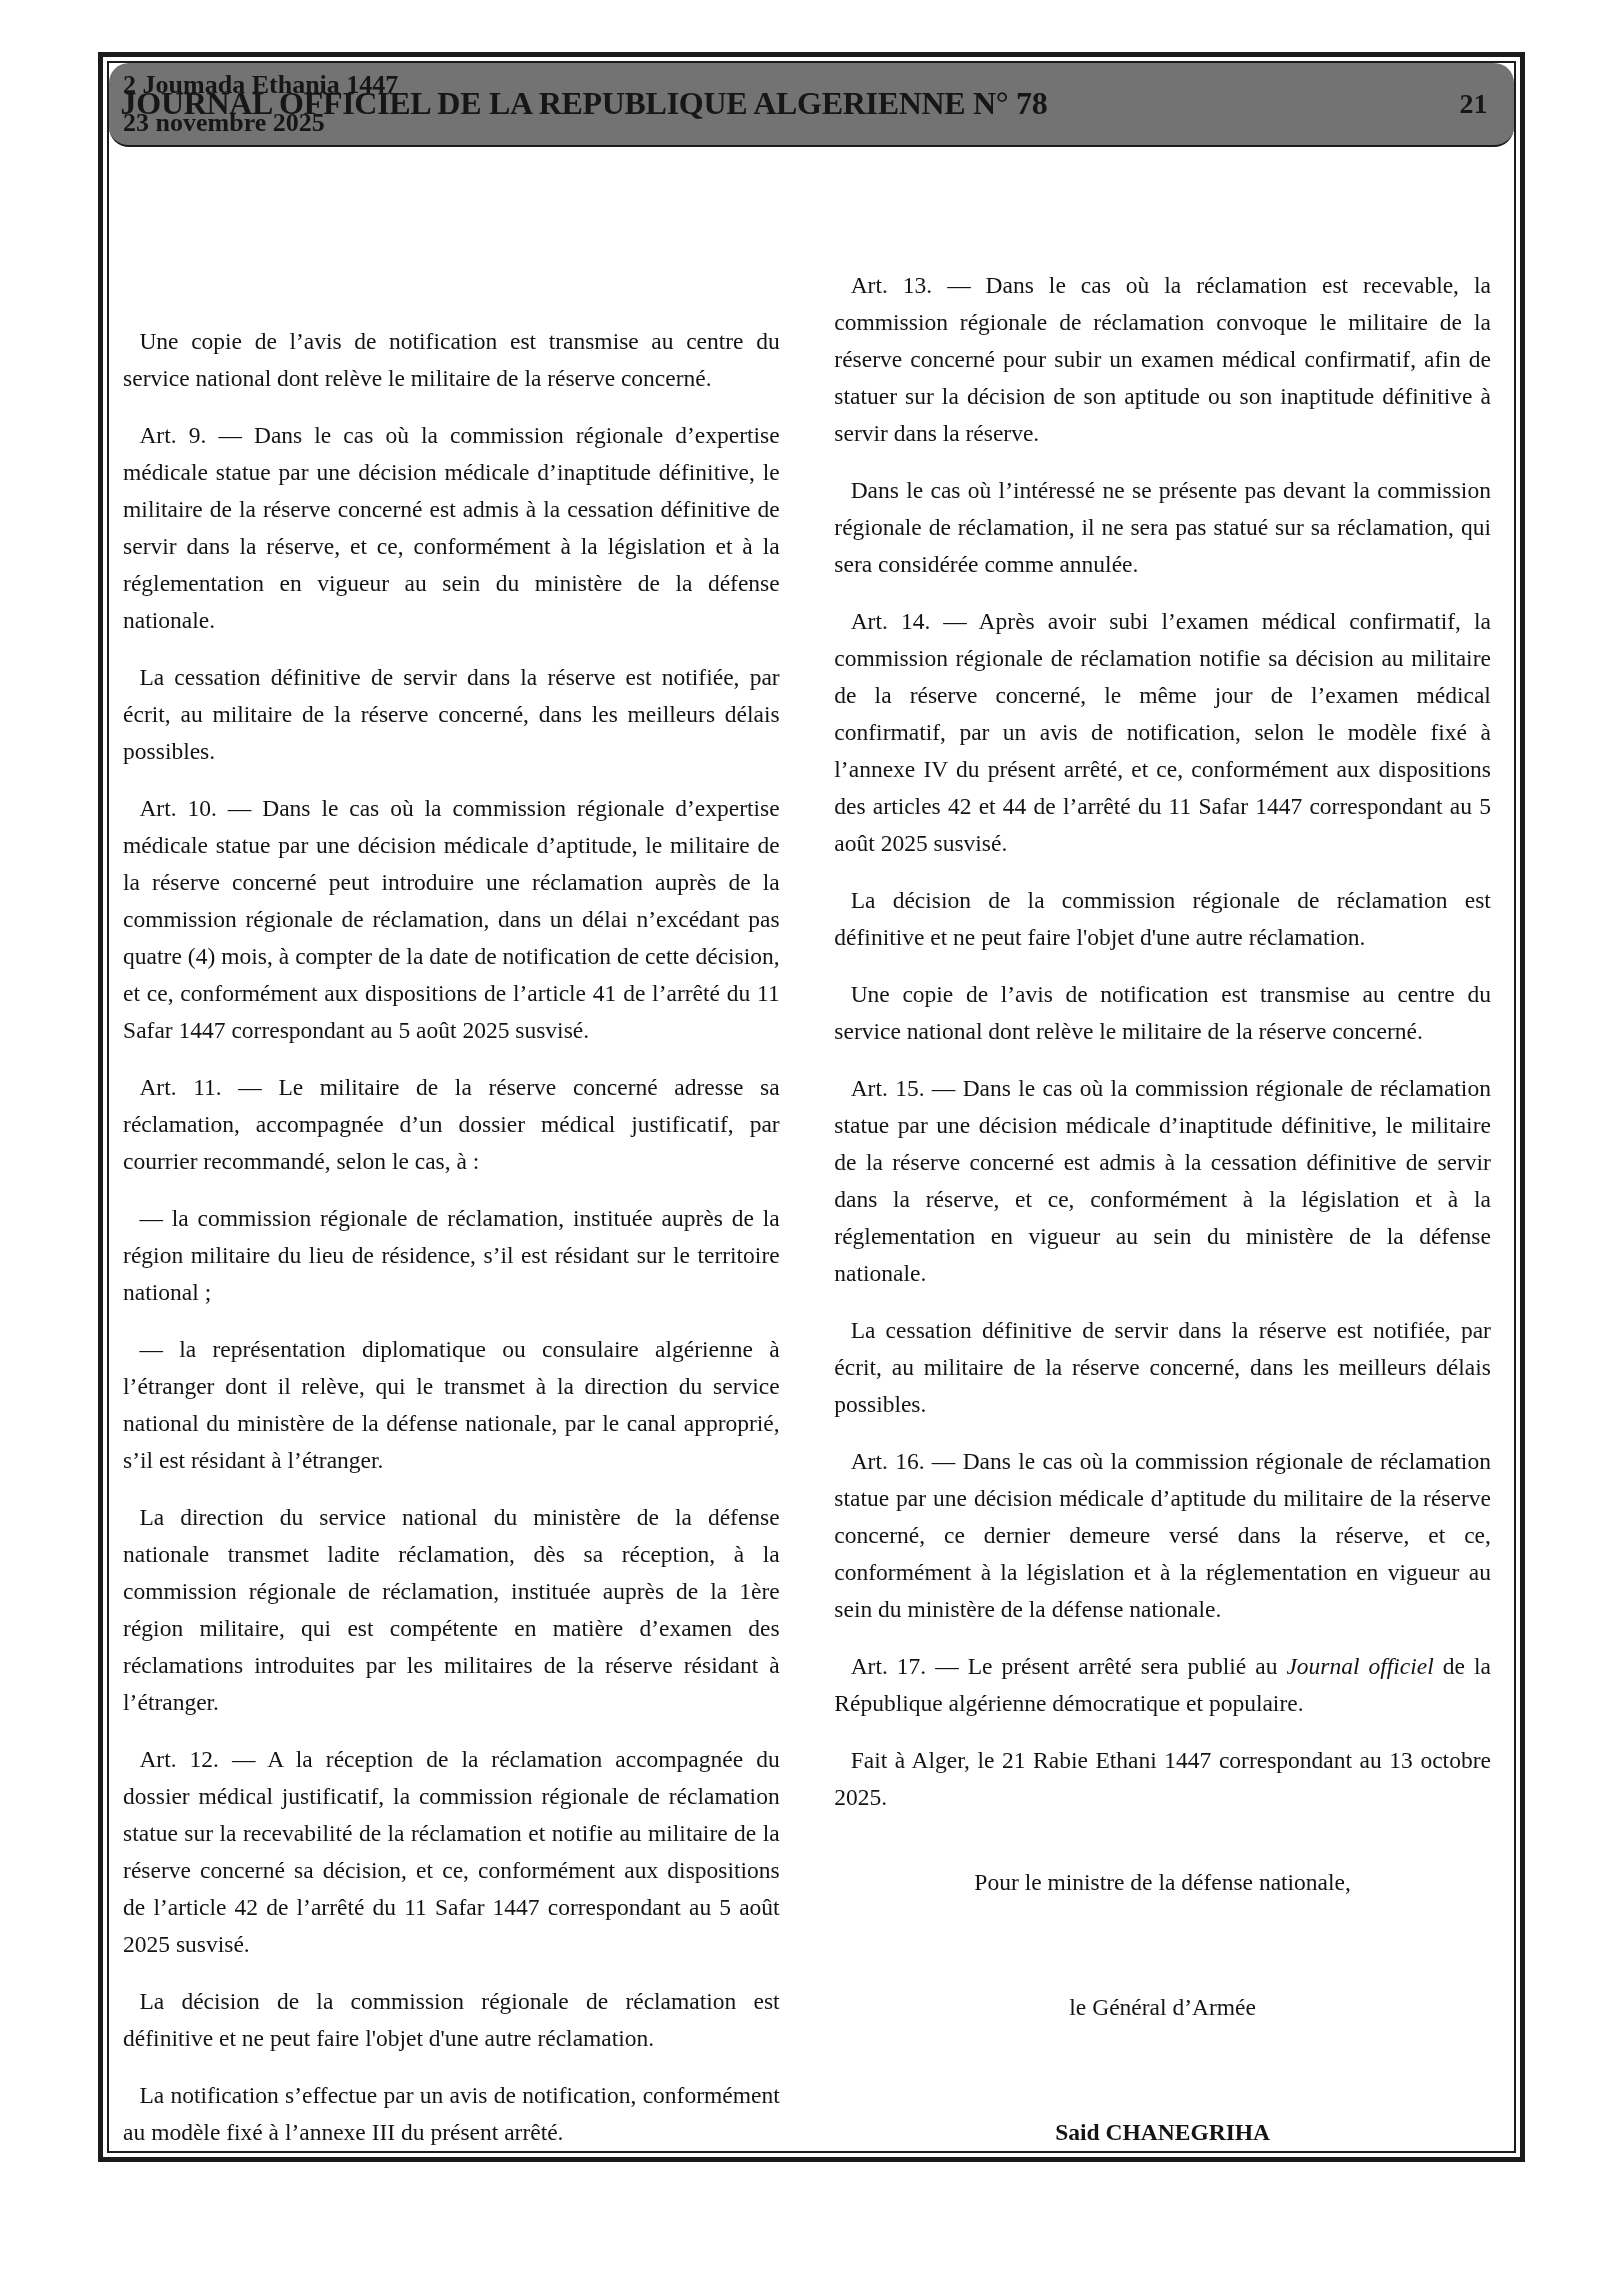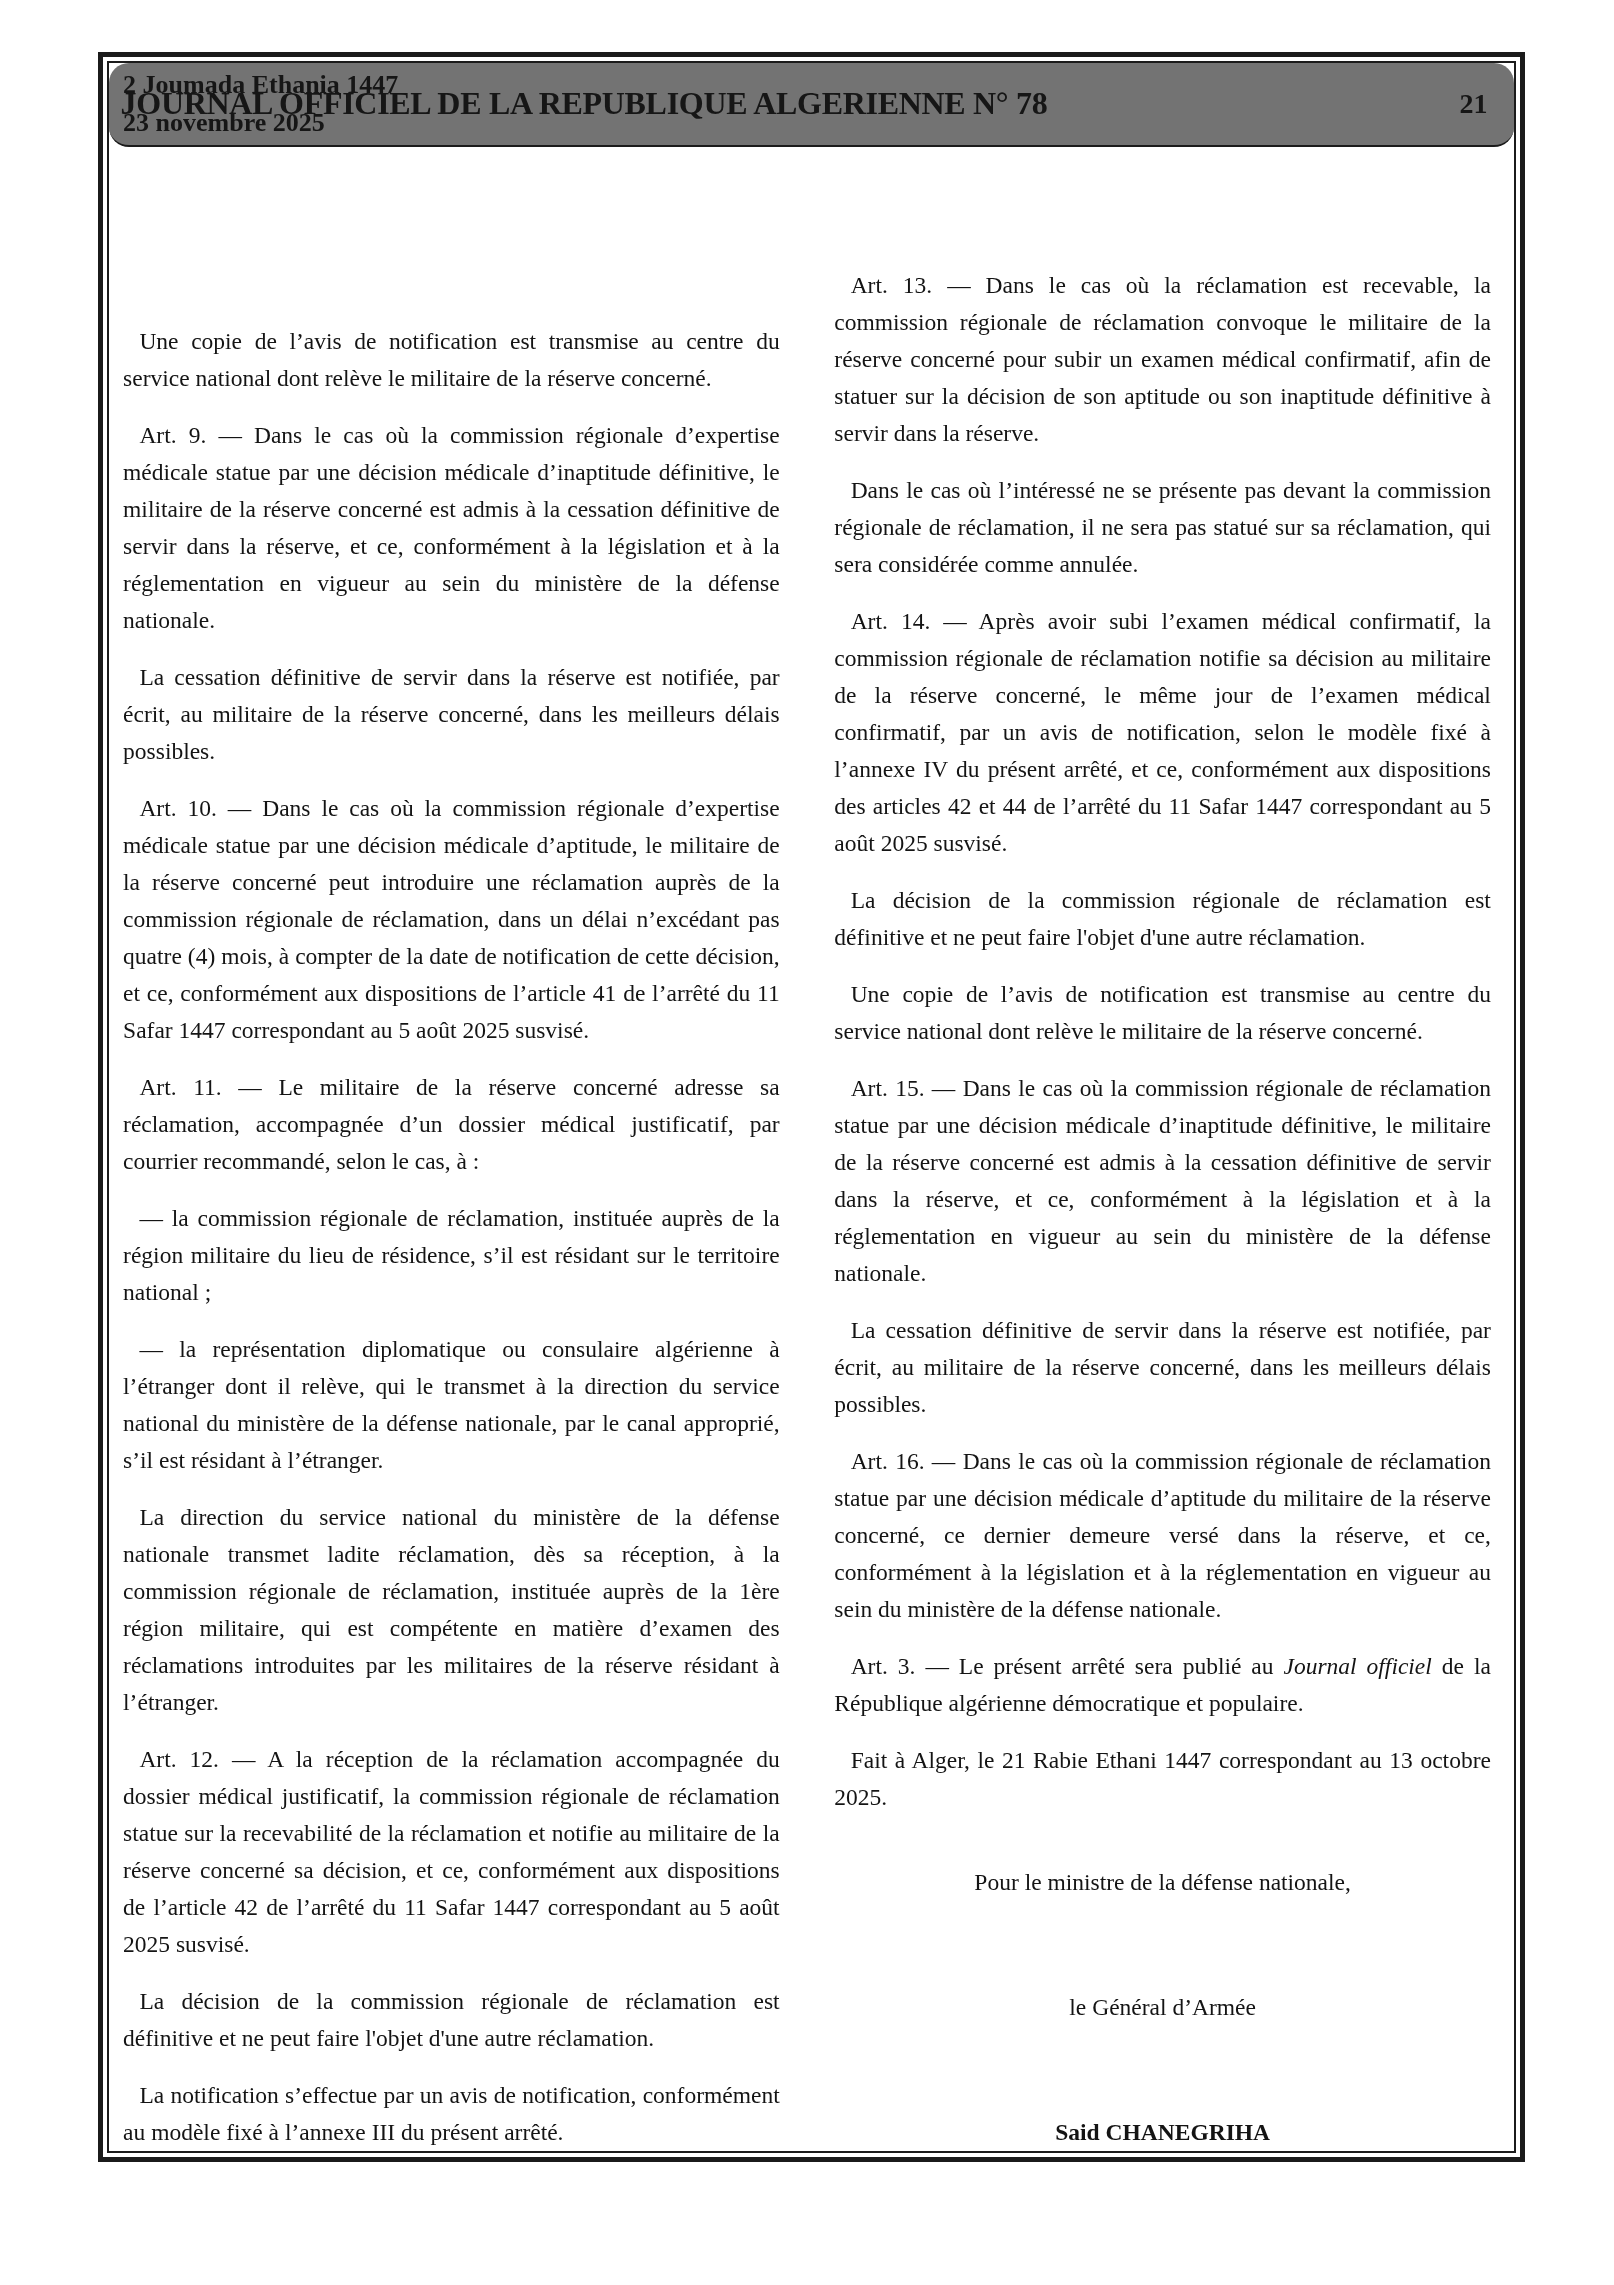--- a/index.html
+++ b/index.html
@@ -148,21 +148,21 @@
         <div class="divider"></div>
         <div class="col right" id="col-right">
             <p class="para"><span class="seg">Art. 13. — Dans le cas où la réclamation est recevable, la commission régionale de réclamation convoque le militaire de la réserve concerné pour subir un examen médical confirmatif, afin de statuer sur la décision de son aptitude ou son inaptitude définitive à servir dans la réserve.</span></p>
             <p class="para"><span class="seg">Dans le cas où l’intéressé ne se présente pas devant la commission régionale de réclamation, il ne sera pas statué sur sa réclamation, qui sera considérée comme annulée.</span></p>
             <p class="para"><span class="seg">Art. 14. — Après avoir subi l’examen médical confirmatif, la commission régionale de réclamation notifie sa décision au militaire de la réserve concerné, le même jour de l’examen médical confirmatif, par un avis de notification, selon le modèle fixé à l’annexe IV du présent arrêté, et ce, conformément aux dispositions des articles 42 et 44 de l’arrêté du 11 Safar 1447 correspondant au 5 août 2025 susvisé.</span></p>
             <p class="para"><span class="seg">La décision de la commission régionale de réclamation est définitive et ne peut faire l'objet d'une autre réclamation.</span></p>
             <p class="para"><span class="seg">Une copie de l’avis de notification est transmise au centre du service national dont relève le militaire de la réserve concerné.</span></p>
             <p class="para"><span class="seg">Art. 15. — Dans le cas où la commission régionale de réclamation statue par une décision médicale d’inaptitude définitive, le militaire de la réserve concerné est admis à la cessation définitive de servir dans la réserve, et ce, conformément à la législation et à la réglementation en vigueur au sein du ministère de la défense nationale.</span></p>
             <p class="para"><span class="seg">La cessation définitive de servir dans la réserve est notifiée, par écrit, au militaire de la réserve concerné, dans les meilleurs délais possibles.</span></p>
             <p class="para"><span class="seg">Art. 16. — Dans le cas où la commission régionale de réclamation statue par une décision médicale d’aptitude du militaire de la réserve concerné, ce dernier demeure versé dans la réserve, et ce, conformément à la législation et à la réglementation en vigueur au sein du ministère de la défense nationale.</span></p>
-            <p class="para"><span class="seg">Art. 3. — Le présent arrêté sera publié au </span><span class="seg it">Journal officiel</span><span class="seg"> de la République algérienne démocratique et populaire.</span></p>
+            <p class="para"><span class="seg">Art. 17. — Le présent arrêté sera publié au </span><span class="seg it">Journal officiel</span><span class="seg"> de la République algérienne démocratique et populaire.</span></p>
             <p class="para"><span class="seg">Fait à Alger, le 21 Rabie Ethani 1447 correspondant au 13 octobre 2025.</span></p>
             <p class="para center"><span class="seg">Pour le ministre de la défense nationale,</span></p>
             <p class="para center gap-lg"><span class="seg">le Général d’Armée</span></p>
             <p class="para center gap-lg bold"><span class="seg">Said CHANEGRIHA</span></p>
           </div>
       </div>
 
     </div>
   </div>
 </div>

